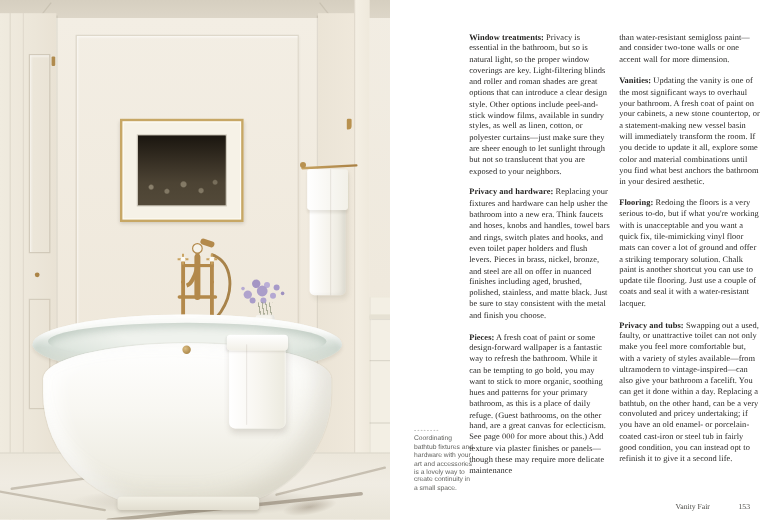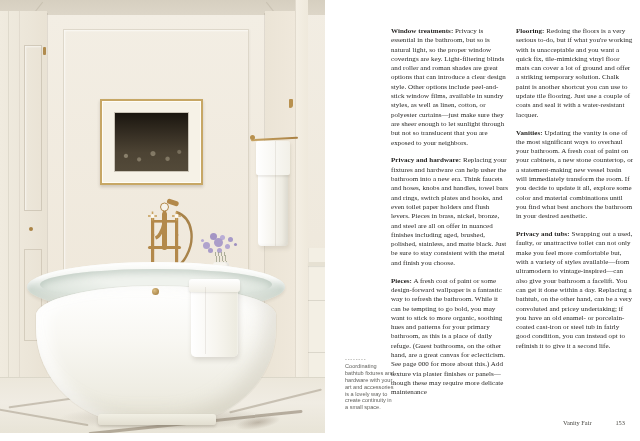--- a/index.html
+++ b/index.html
@@ -219,24 +219,26 @@
   <main class="article">
     <div class="col">
       <p class="para"><b class="lead">Window treatments:</b>
         <span>Privacy is essential in the bathroom, but so is natural light, so the proper window coverings are key. Light-filtering blinds and roller and roman shades are great options that can introduce a clear design style. Other options include peel-and-stick window films, available in sundry styles, as well as linen, cotton, or polyester curtains—just make sure they are sheer enough to let sunlight through but not so translucent that you are exposed to your neighbors.</span></p>
       <p class="para"><b class="lead">Privacy and hardware:</b>
         <span>Replacing your fixtures and hardware can help usher the bathroom into a new era. Think faucets and hoses, knobs and handles, towel bars and rings, switch plates and hooks, and even toilet paper holders and flush levers. Pieces in brass, nickel, bronze, and steel are all on offer in nuanced finishes including aged, brushed, polished, stainless, and matte black. Just be sure to stay consistent with the metal and finish you choose.</span></p>
       <p class="para"><b class="lead">Pieces:</b>
         <span>A fresh coat of paint or some design-forward wallpaper is a fantastic way to refresh the bathroom. While it can be tempting to go bold, you may want to stick to more organic, soothing hues and patterns for your primary bathroom, as this is a place of daily refuge. (Guest bathrooms, on the other hand, are a great canvas for eclecticism. See page 000 for more about this.) Add texture via plaster finishes or panels—though these may require more delicate maintenance</span></p>
     </div>
     <div class="col">
+      <p class="para"><b class="lead"></b>
+        <span>than water-resistant semigloss paint—and consider two-tone walls or one accent wall for more dimension.</span></p>
+      <p class="para"><b class="lead">Vanities:</b>
+        <span>Updating the vanity is one of the most significant ways to overhaul your bathroom. A fresh coat of paint on your cabinets, a new stone countertop, or a statement-making new vessel basin will immediately transform the room. If you decide to update it all, explore some color and material combinations until you find what best anchors the bathroom in your desired aesthetic.</span></p>
       <p class="para"><b class="lead">Flooring:</b>
         <span>Redoing the floors is a very serious to-do, but if what you're working with is unacceptable and you want a quick fix, tile-mimicking vinyl floor mats can cover a lot of ground and offer a striking temporary solution. Chalk paint is another shortcut you can use to update tile flooring. Just use a couple of coats and seal it with a water-resistant lacquer.</span></p>
-      <p class="para"><b class="lead">Vanities:</b>
-        <span>Updating the vanity is one of the most significant ways to overhaul your bathroom. A fresh coat of paint on your cabinets, a new stone countertop, or a statement-making new vessel basin will immediately transform the room. If you decide to update it all, explore some color and material combinations until you find what best anchors the bathroom in your desired aesthetic.</span></p>
       <p class="para"><b class="lead">Privacy and tubs:</b>
         <span>Swapping out a used, faulty, or unattractive toilet can not only make you feel more comfortable but, with a variety of styles available—from ultramodern to vintage-inspired—can also give your bathroom a facelift. You can get it done within a day. Replacing a bathtub, on the other hand, can be a very convoluted and pricey undertaking; if you have an old enamel- or porcelain-coated cast-iron or steel tub in fairly good condition, you can instead opt to refinish it to give it a second life.</span></p>
     </div>
   </main>
 
   <footer class="folio">
     <span>Vanity Fair</span>
     <span>153</span>
   </footer>
 

